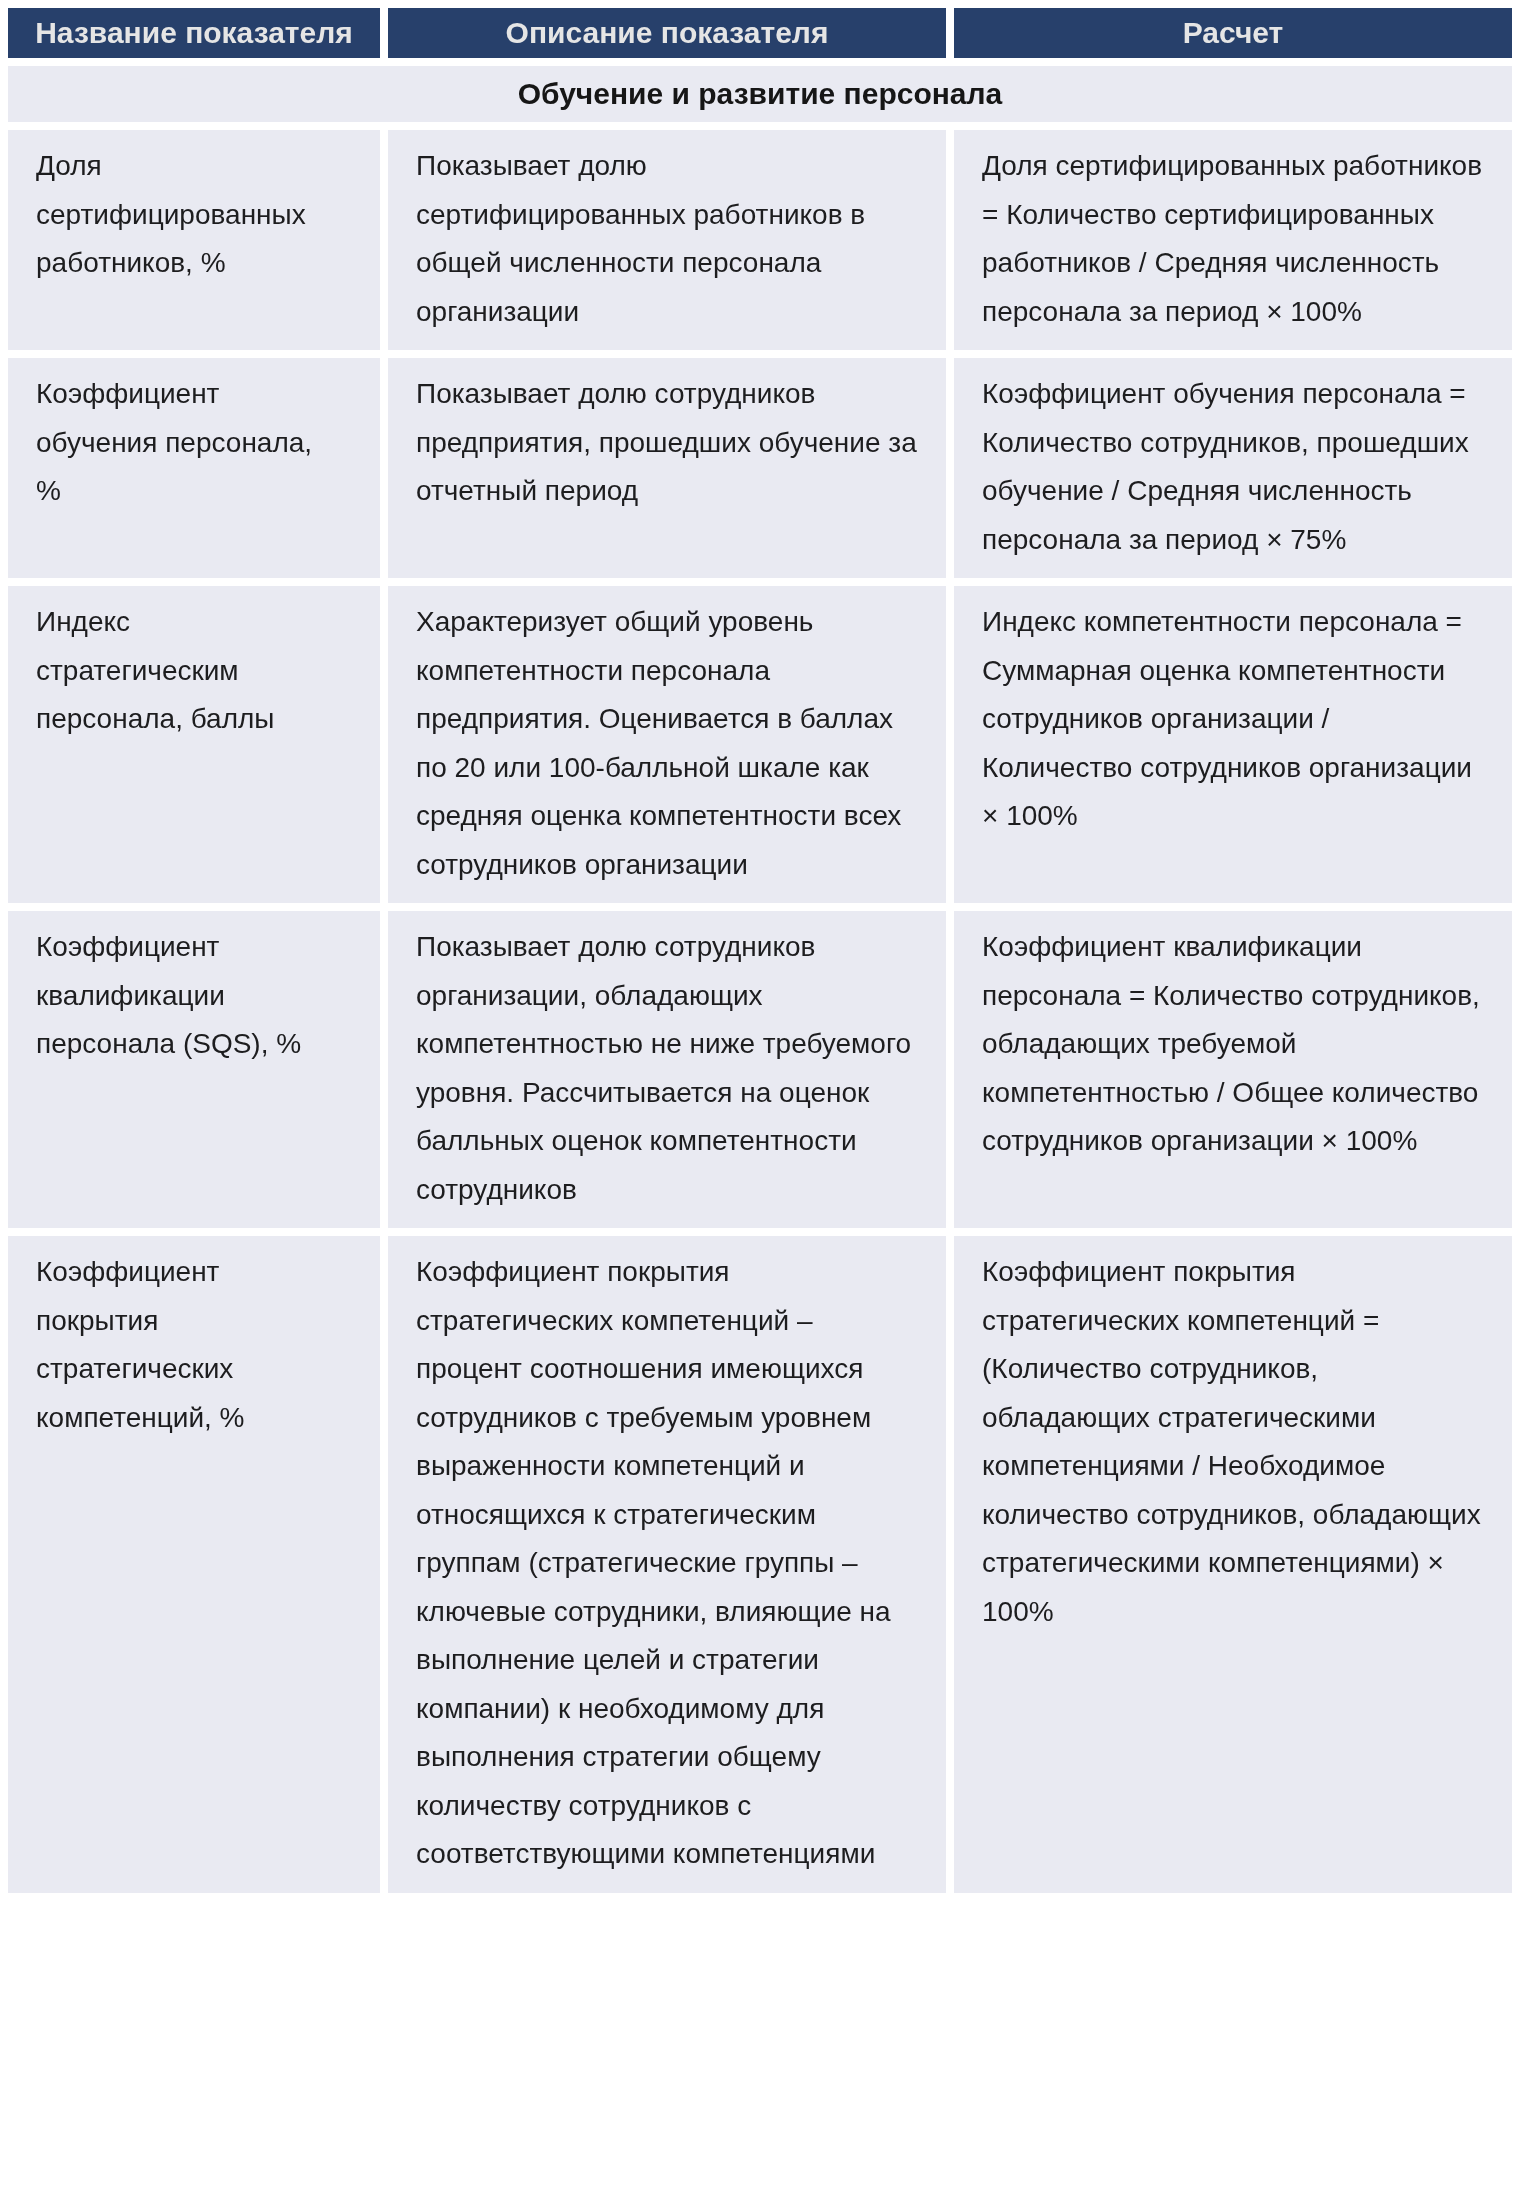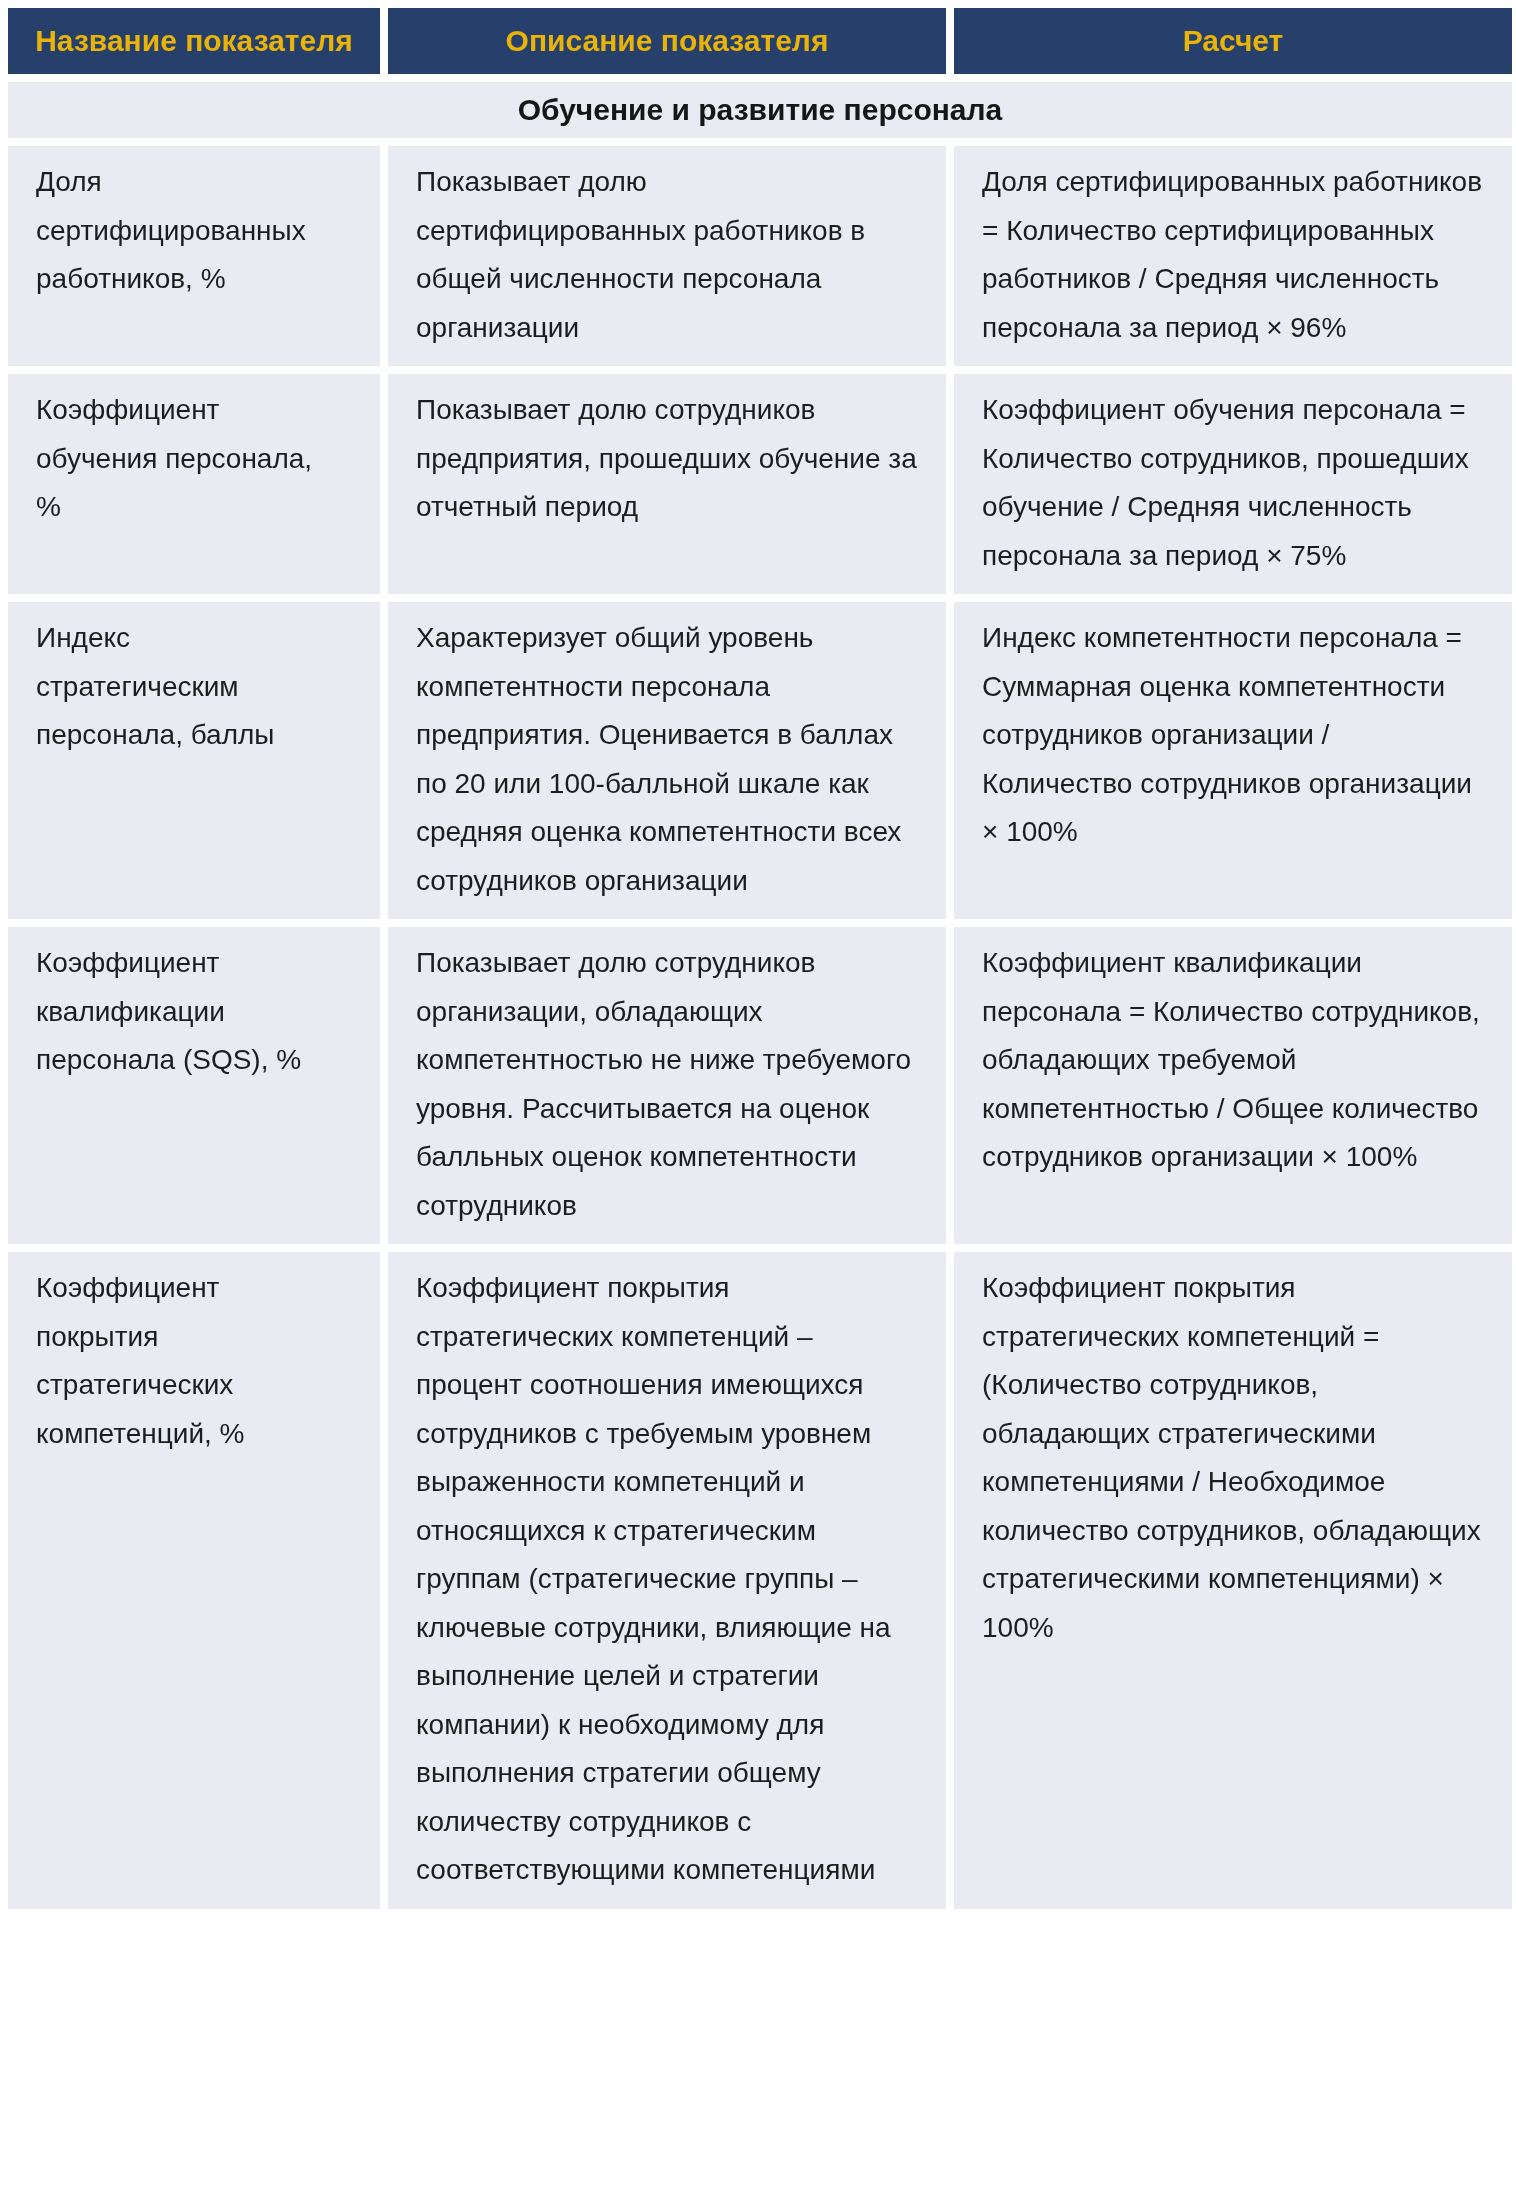--- a/index.html
+++ b/index.html
@@ -18,26 +18,26 @@
     border-collapse: separate;
     border-spacing: 8px 8px;
     background: #ffffff;
   }
   col.c1 { width: 372px; }
   col.c2 { width: 558px; }
   col.c3 { width: 558px; }
 
   th.head-cell {
     background: #27406b;
-    color: #eab308;
+    color: #e5e5e5;
     font-size: 30px;
     font-weight: 700;
     text-align: center;
     vertical-align: middle;
-    height: 66px;
+    height: 50px;
     padding: 0 24px;
   }
   td.section-cell {
     background: #e9eaf2;
     color: #161616;
     font-size: 30px;
     font-weight: 700;
     text-align: center;
     vertical-align: middle;
     height: 48px;
@@ -71,21 +71,21 @@
       <th class="head-cell">Расчет</th>
     </tr>
   </thead>
   <tbody>
     <tr>
       <td class="section-cell" colspan="3">Обучение и развитие персонала</td>
     </tr>
     <tr>
       <td class="body-cell name-cell">Доля сертифицированных работников, %</td>
       <td class="body-cell">Показывает долю сертифицированных работников в общей численности персонала организации</td>
-      <td class="body-cell">Доля сертифицированных работников = Количество сертифицированных работников / Средняя численность персонала за период × 96%</td>
+      <td class="body-cell">Доля сертифицированных работников = Количество сертифицированных работников / Средняя численность персонала за период × 100%</td>
     </tr>
     <tr>
       <td class="body-cell name-cell">Коэффициент обучения персонала, %</td>
       <td class="body-cell">Показывает долю сотрудников предприятия, прошедших обучение за отчетный период</td>
       <td class="body-cell">Коэффициент обучения персонала = Количество сотрудников, прошедших обучение / Средняя численность персонала за период × 75%</td>
     </tr>
     <tr>
       <td class="body-cell name-cell">Индекс стратегическим персонала, баллы</td>
       <td class="body-cell">Характеризует общий уровень компетентности персонала предприятия. Оценивается в баллах по 20 или 100-балльной шкале как средняя оценка компетентности всех сотрудников организации</td>
       <td class="body-cell">Индекс компетентности персонала = Суммарная оценка компетентности сотрудников организации / Количество сотрудников организации × 100%</td>

